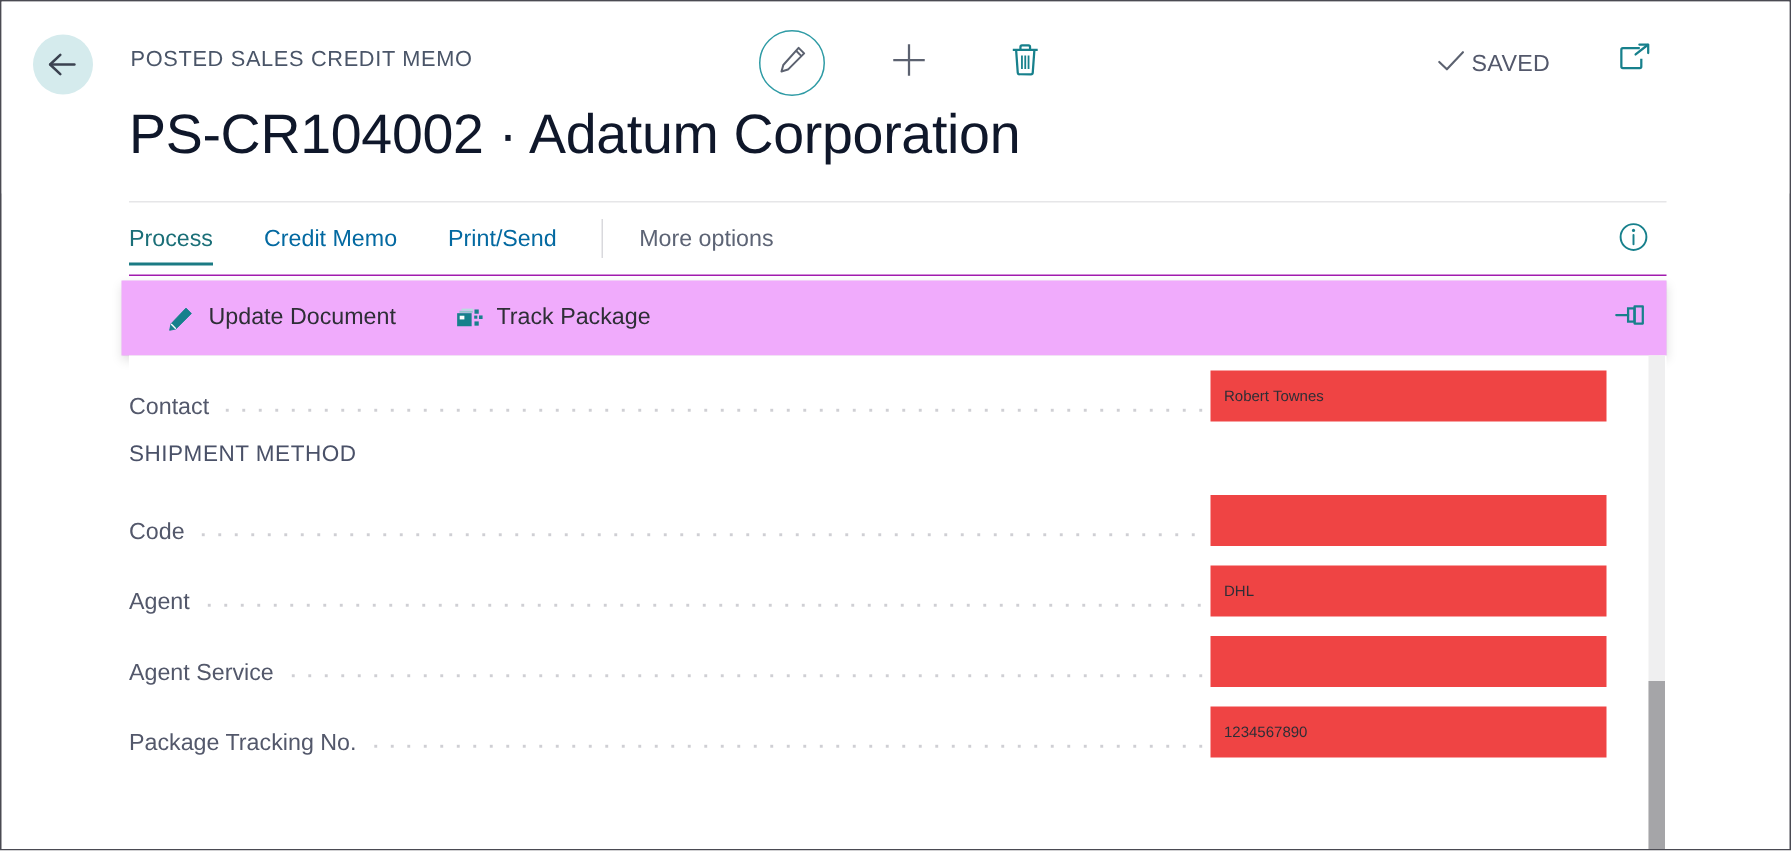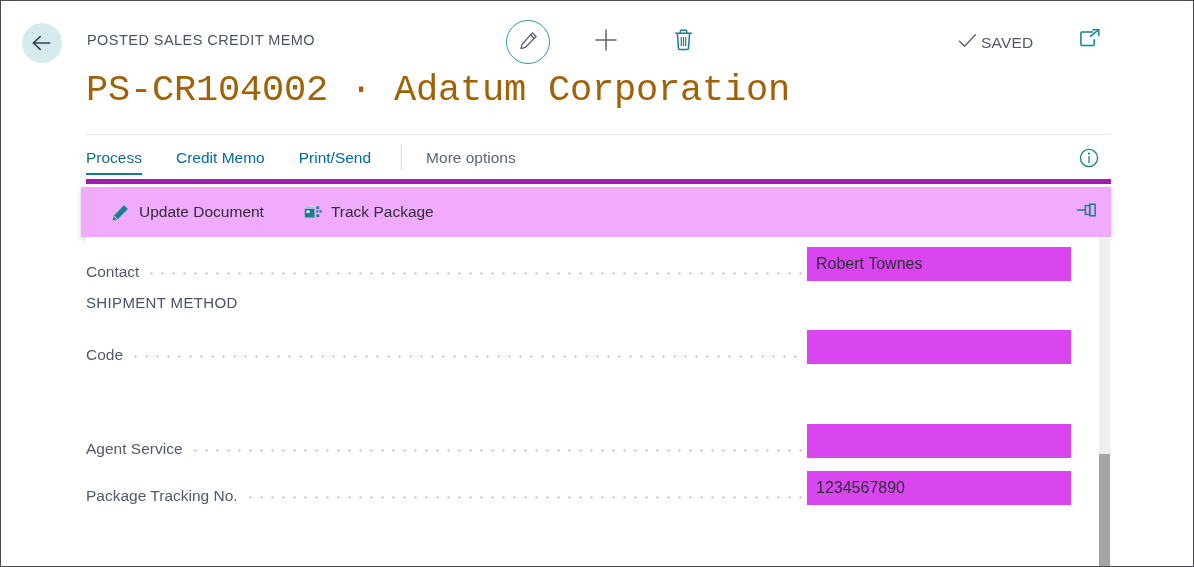--- a/index.html
+++ b/index.html
@@ -92,34 +92,33 @@
     letter-spacing: 0.2px;
   }
 
   .expand-btn { left: 1072px; top: 24px; width: 34px; height: 32px; }
 
   .page-title {
     position: absolute;
     left: 85px; top: 68px;
     font-size: 37px;
     font-weight: 300;
-    color: #a16207;
+    color: #0f172a;
     letter-spacing: -0.2px;
     white-space: nowrap;
-    font-family: Liberation Mono, monospace;
   }
 
   
   .tabstrip {
     position: absolute;
     left: 85px; top: 133px;
     width: 1025px;
     height: 50px;
     border-top: 1px solid #e6e6e8;
-    border-bottom: 5px solid #a21caf;
+    border-bottom: 1px solid #a21caf;
     display: flex;
     align-items: center;
   }
   .tab {
     position: relative;
     font-size: 15.5px;
     color: #0369a1;
     padding: 14px 0 13px 0;
     margin-right: 34px;
     cursor: pointer;
@@ -214,25 +213,25 @@
     min-width: 6px;
     background-image: radial-gradient(circle, #cfcfd4 1.1px, transparent 1.2px);
     background-size: 11px 11px;
     background-position: 0 center;
     background-repeat: repeat-x;
     margin-right: 4px;
   }
   .field-box {
     flex: 0 0 264px;
     height: 34px;
-    background: #d946ef;
+    background: #ef4444;
     display: flex;
     align-items: center;
     padding: 0 9px;
-    font-size: 16px;
+    font-size: 10px;
     color: #2e2e36;
     cursor: text;
   }
 
   .section-head {
     position: absolute;
     left: 0;
     font-size: 15px;
     letter-spacing: 0.35px;
     color: #4a5168;
@@ -394,20 +393,25 @@
     </div>
 
     <div class="section-head" style="top:57px;">SHIPMENT METHOD</div>
 
     <div class="field-row" style="top:93px;">
       <span class="field-label">Code</span>
       <span class="leader"></span>
       <span class="field-box"></span>
     </div>
 
+    <div class="field-row" style="top:140px;">
+      <span class="field-label">Agent</span>
+      <span class="leader"></span>
+      <span class="field-box">DHL</span>
+    </div>
 
     <div class="field-row" style="top:187px;">
       <span class="field-label">Agent Service</span>
       <span class="leader"></span>
       <span class="field-box"></span>
     </div>
 
     <div class="field-row" style="top:234px;">
       <span class="field-label">Package Tracking No.</span>
       <span class="leader"></span>

